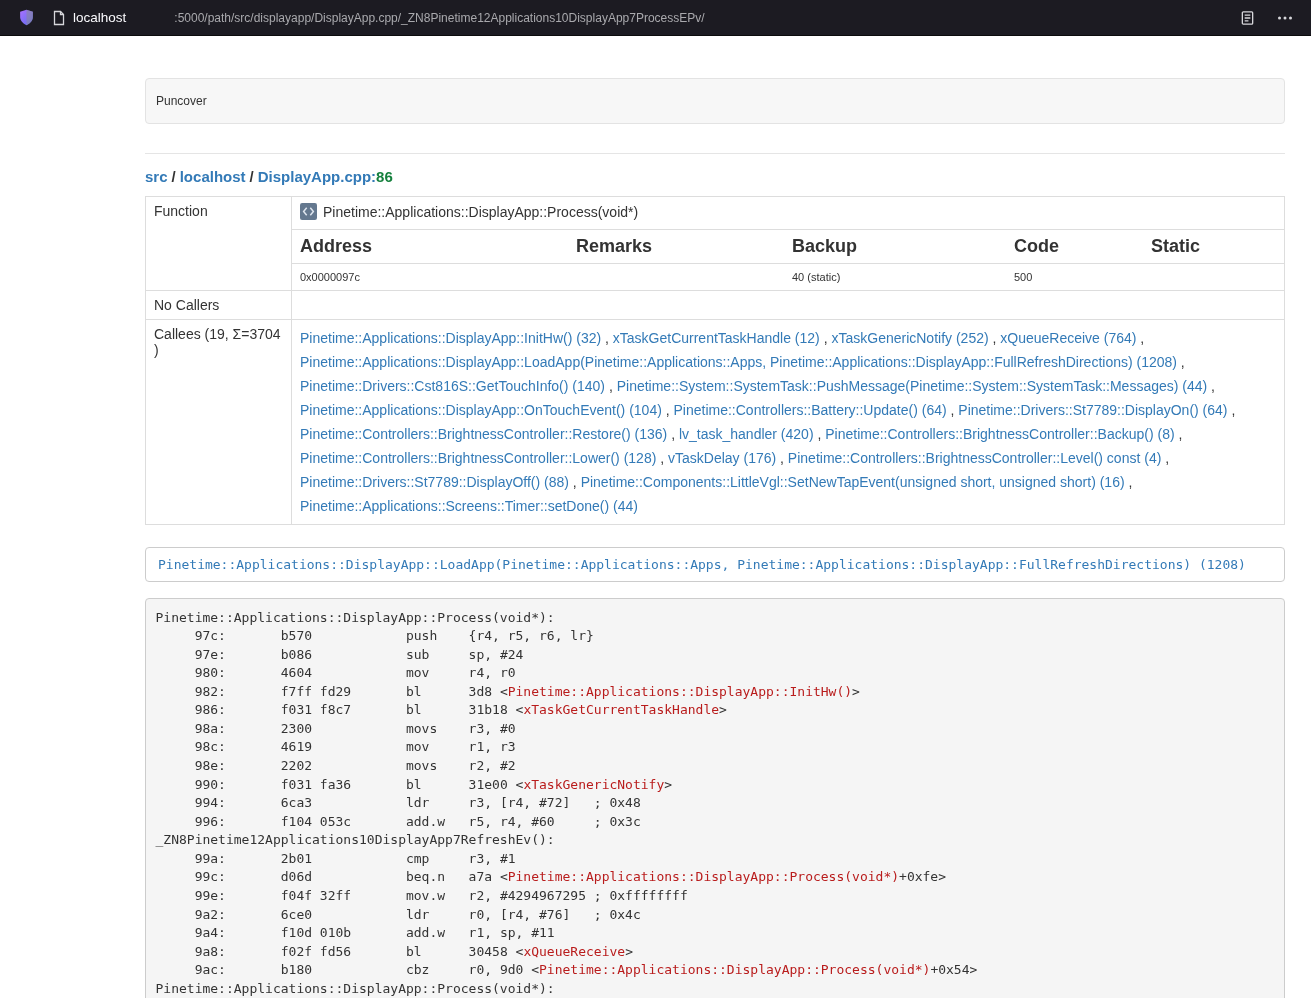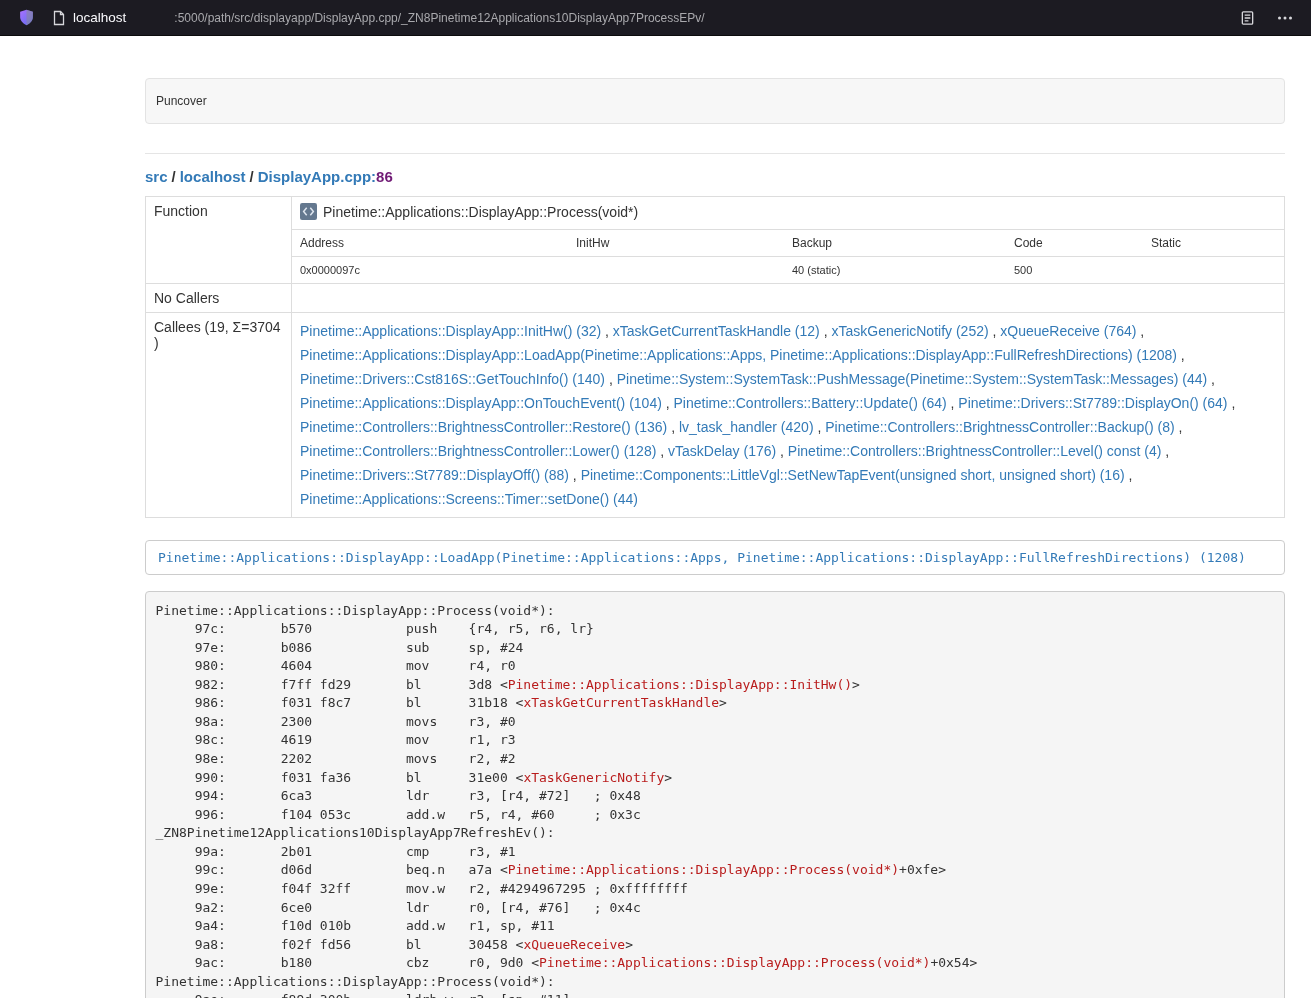--- a/index.html
+++ b/index.html
@@ -46,38 +46,38 @@
     border: 1px solid #e3e3e3;
     border-radius: 4px;
     padding: 15px 10px;
     font-size: 12px;
     color: #333;
   }
   hr.divider { border: 0; border-top: 1px solid #e5e5e5; margin: 29px 0 14px 0; }
 
   .crumbs { font-size: 15px; font-weight: bold; margin-bottom: 11px; }
   .crumbs .sep { color: #333; margin: 0 4px; font-weight: bold; }
-  .crumbs .linenum { color: #701a75; }
+  .crumbs .linenum { color: #15803d; }
 
   
   table.fn-table { width: 100%; border-collapse: collapse; }
   table.fn-table > tbody > tr > td {
     border: 1px solid #ddd;
     padding: 6px 8px;
     vertical-align: top;
     font-size: 14px;
   }
   td.lbl { width: 146px; font-weight: normal; font-size: 13px; color: #333; }
   .fnname-cell { }
   .fn-icon { display: inline-block; vertical-align: -3px; margin-right: 6px; }
   td.nested-cell { padding: 0 !important; }
   table.stats { width: 100%; border-collapse: collapse; }
   table.stats th {
-    text-align: left; font-size: 12px; padding: 6px 8px;
-    border-bottom: 1px solid #ddd; font-weight: normal;
+    text-align: left; font-size: 18px; padding: 6px 8px;
+    border-bottom: 1px solid #ddd; font-weight: bold;
   }
   table.stats td { padding: 7px 8px; font-size: 11px; }
   .callees-cell { line-height: 24px; }
   .callees-cell .csep { color: #333; }
 
   
   .symbol-box {
     margin-top: 22px;
     border: 1px solid #ccc;
     border-radius: 4px;
@@ -180,21 +180,21 @@
             <colgroup>
                 <col style="width:276px">
                 <col style="width:216px">
                 <col style="width:222px">
                 <col style="width:137px">
                 <col>
               </colgroup>
             <tbody>
               <tr>
                 <th>Address</th>
-                <th>InitHw</th>
+                <th>Remarks</th>
                 <th>Backup</th>
                 <th>Code</th>
                 <th>Static</th>
               </tr>
               <tr>
                 <td>0x0000097c</td>
                 <td></td>
                 <td>40 (static)</td>
                 <td>500</td>
                 <td></td>

